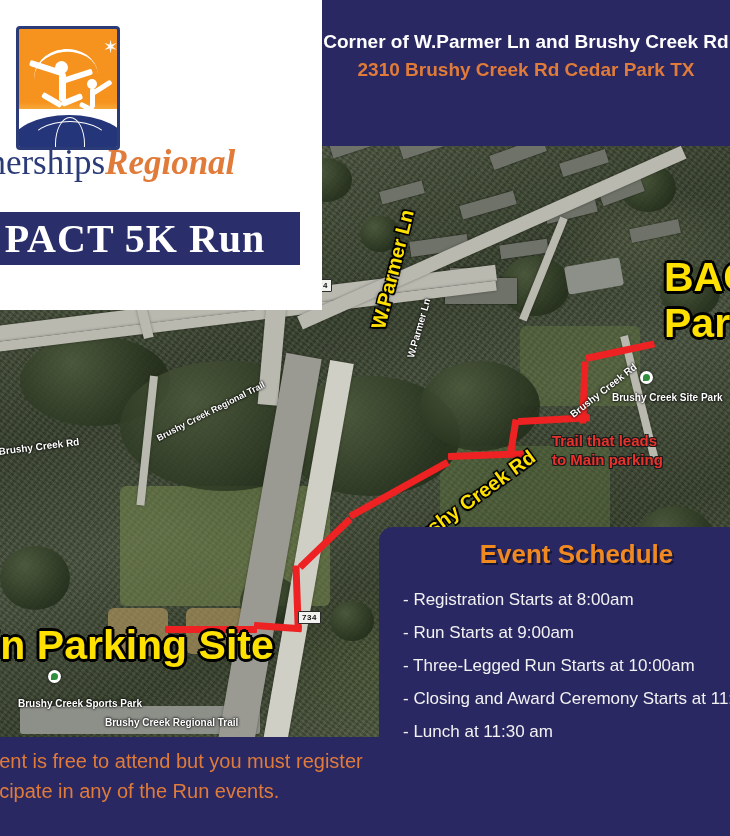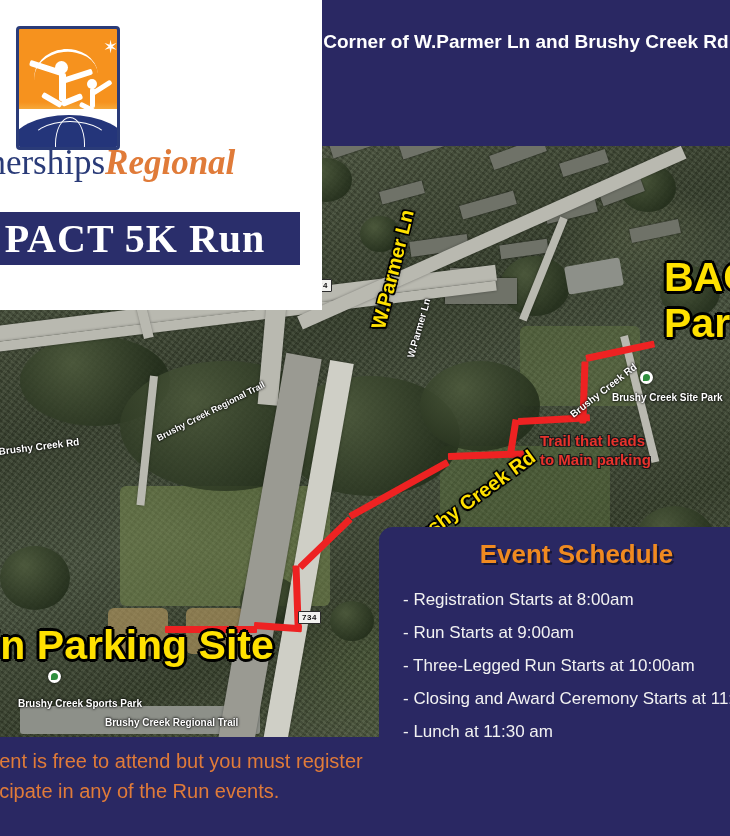--- a/index.html
+++ b/index.html
@@ -419,29 +419,30 @@
     <div class="hwy-shield" style="left:309px;top:133px;">174</div>
     <div class="hwy-shield" style="left:298px;top:465px;">734</div>
 
     <div class="big-yellow" style="left:664px;top:108px;">
       <div>BACK</div>
       <div>Parking</div>
     </div>
 
     <div class="big-yellow" style="left:-68px;top:476px;">Main Parking Site</div>
 
-    <div class="red-callout" style="left:540px;top:285px;">
+    <div class="red-callout" style="left:552px;top:285px;">
       <div>Trail that leads</div>
       <div>to Main parking</div>
     </div>
   </div>
 
   <div class="header-band">
     <div class="header-lines">
       <div class="hdr1">Corner of W.Parmer Ln and Brushy Creek Rd</div>
+      <div class="hdr3">2310 Brushy Creek Rd  Cedar Park TX</div>
     </div>
   </div>
 
   <div class="logo-panel">
     <div class="logo-mark">
       <div class="logo-trail"></div>
       <div class="logo-star">✶</div>
 
       <div class="logo-head" style="left:36px;top:32px;width:13px;height:13px;"></div>
       <div class="logo-fig" style="left:40px;top:44px;width:7px;height:28px;"></div>

